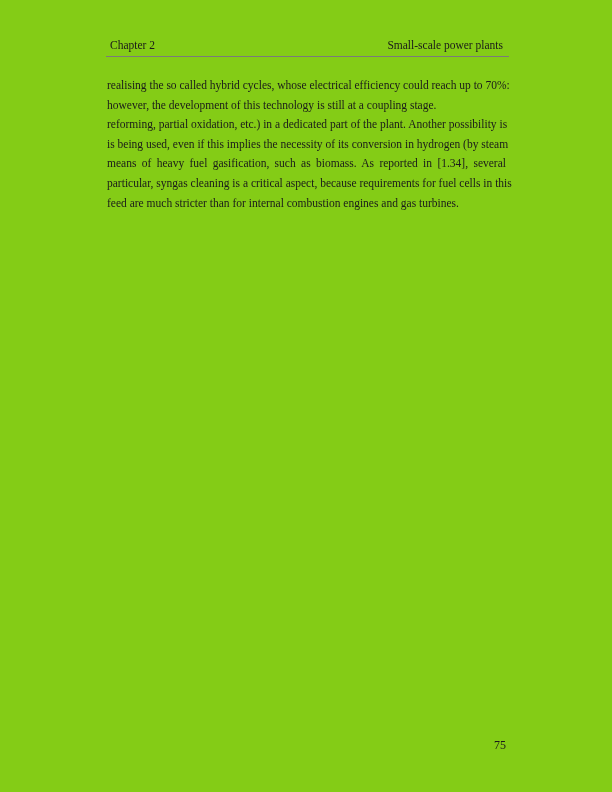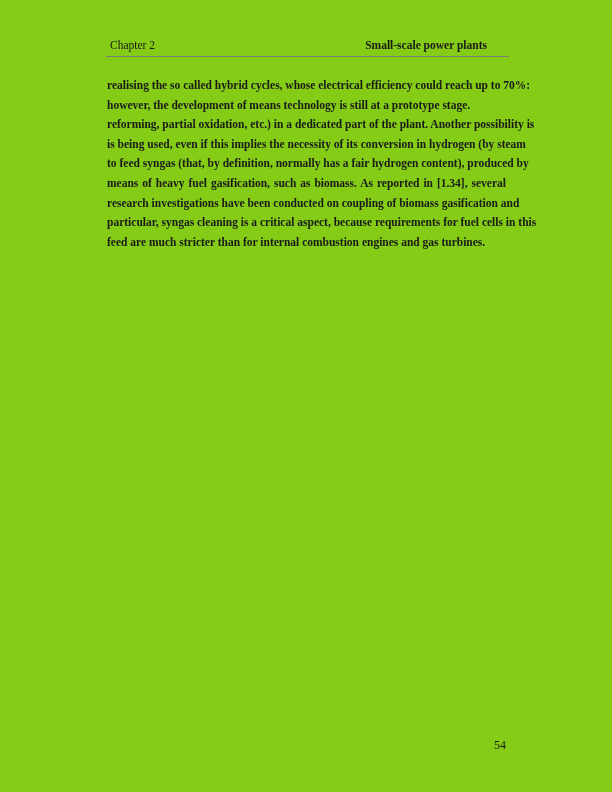--- a/index.html
+++ b/index.html
@@ -31,40 +31,38 @@
       font-size: 11.5px;
       line-height: 14px;
     }
     .header-left {
       position: absolute;
       left: 3px;
       top: 0;
     }
     .header-right {
       position: absolute;
-      right: 20px;
+      right: 4px;
       top: 0;
-      font-weight: bold;
     }
     .header-rule {
       position: absolute;
       left: 106px;
       top: 56px;
       width: 403px;
       height: 0;
       border-top: 1px solid #7a7a7a;
     }
     .body-text {
       position: absolute;
       left: 107px;
       top: 76px;
       width: 399px;
       font-size: 11.5px;
       line-height: 19.6px;
-      font-weight: bold;
     }
     .para {
       margin: 0;
       text-align: justify;
     }
     .para .line {
       display: block;
       text-align: justify;
       text-align-last: justify;
       white-space: nowrap;
@@ -87,28 +85,26 @@
 
   <div class="running-header">
     <span class="header-left">Chapter 2</span>
     <span class="header-right">Small-scale power plants</span>
   </div>
   <div class="header-rule"></div>
 
   <div class="body-text">
     <p class="para">
       <span class="line">realising the so called hybrid cycles, whose electrical efficiency could reach up to 70%:</span>
-      <span class="line last">however, the development of means technology is still at a prototype stage.</span>
+      <span class="line last">however, the development of this technology is still at a coupling stage.</span>
     </p>
     <p class="para">
       <span class="line">reforming, partial oxidation, etc.) in a dedicated part of the plant. Another possibility is</span>
       <span class="line">is being used, even if this implies the necessity of its conversion in hydrogen (by steam</span>
-      <span class="line">to feed syngas (that, by definition, normally has a fair hydrogen content), produced by</span>
       <span class="line">means of heavy fuel gasification, such as biomass. As reported in [1.34], several</span>
-      <span class="line">research investigations have been conducted on coupling of biomass gasification and</span>
       <span class="line">particular, syngas cleaning is a critical aspect, because requirements for fuel cells in this</span>
       <span class="line last">feed are much stricter than for internal combustion engines and gas turbines.</span>
     </p>
   </div>
 
-  <div class="page-number">54</div>
+  <div class="page-number">75</div>
 
 </div>
 
 </body></html>

